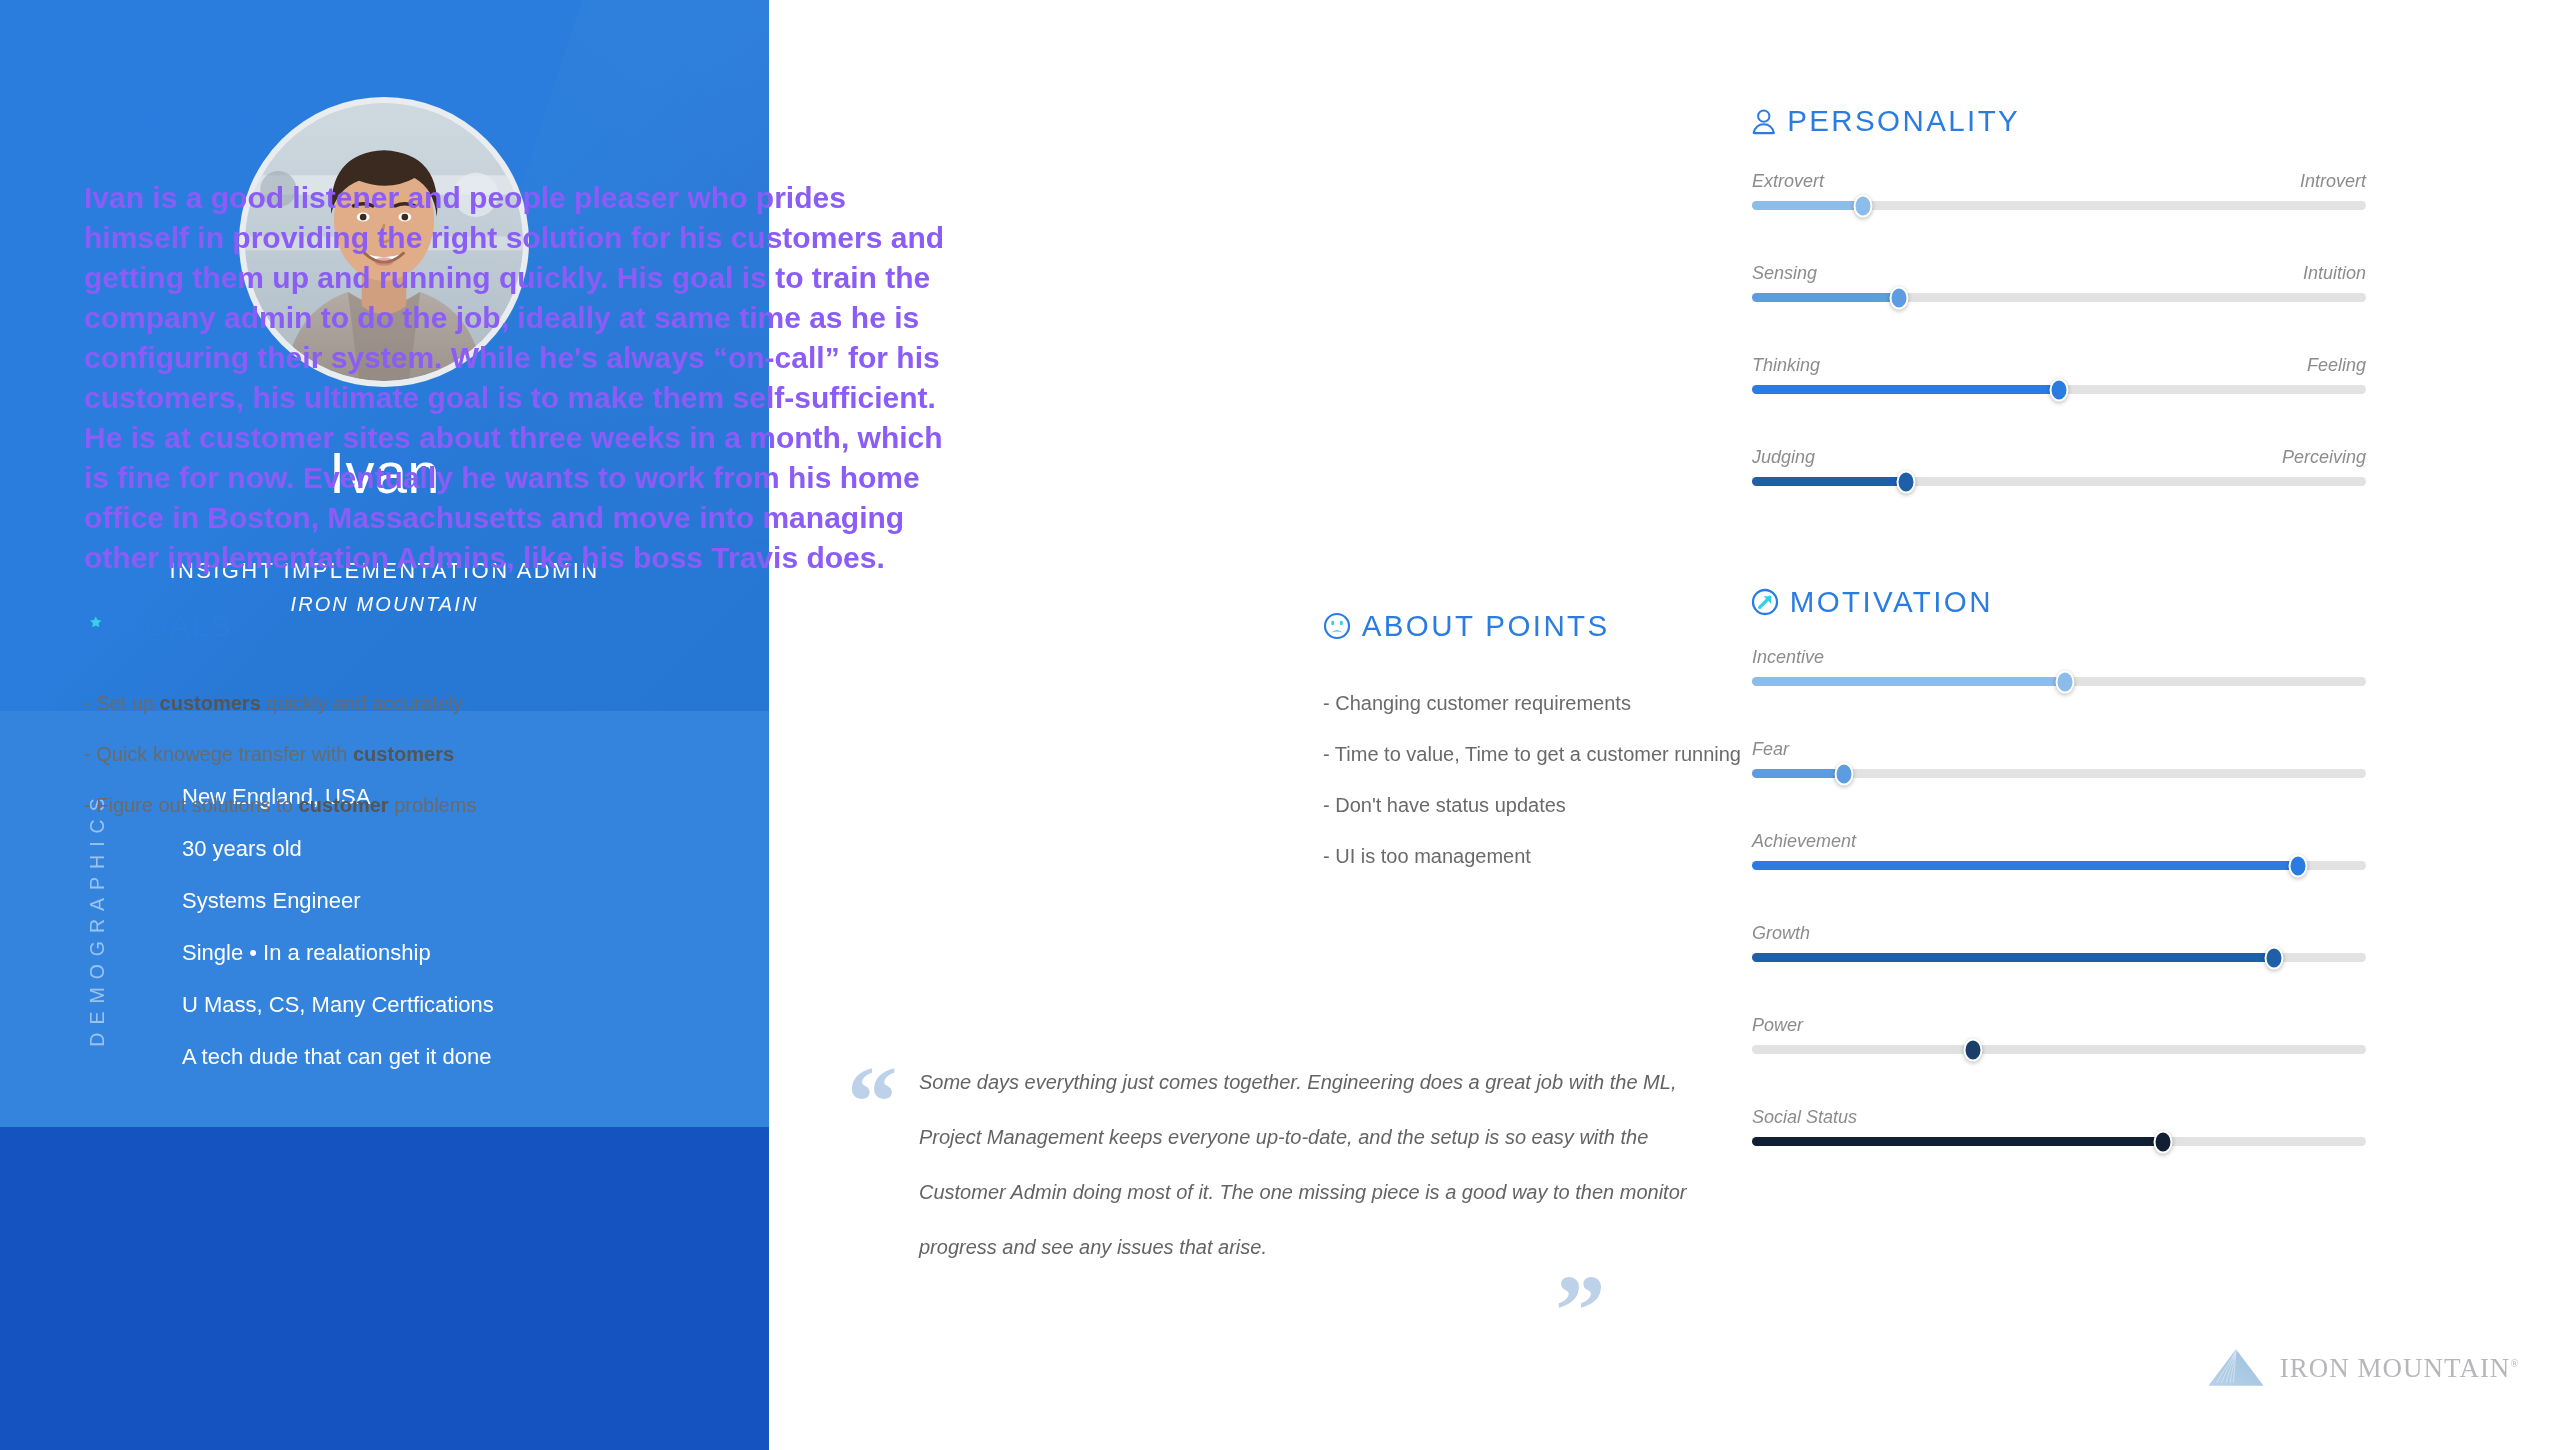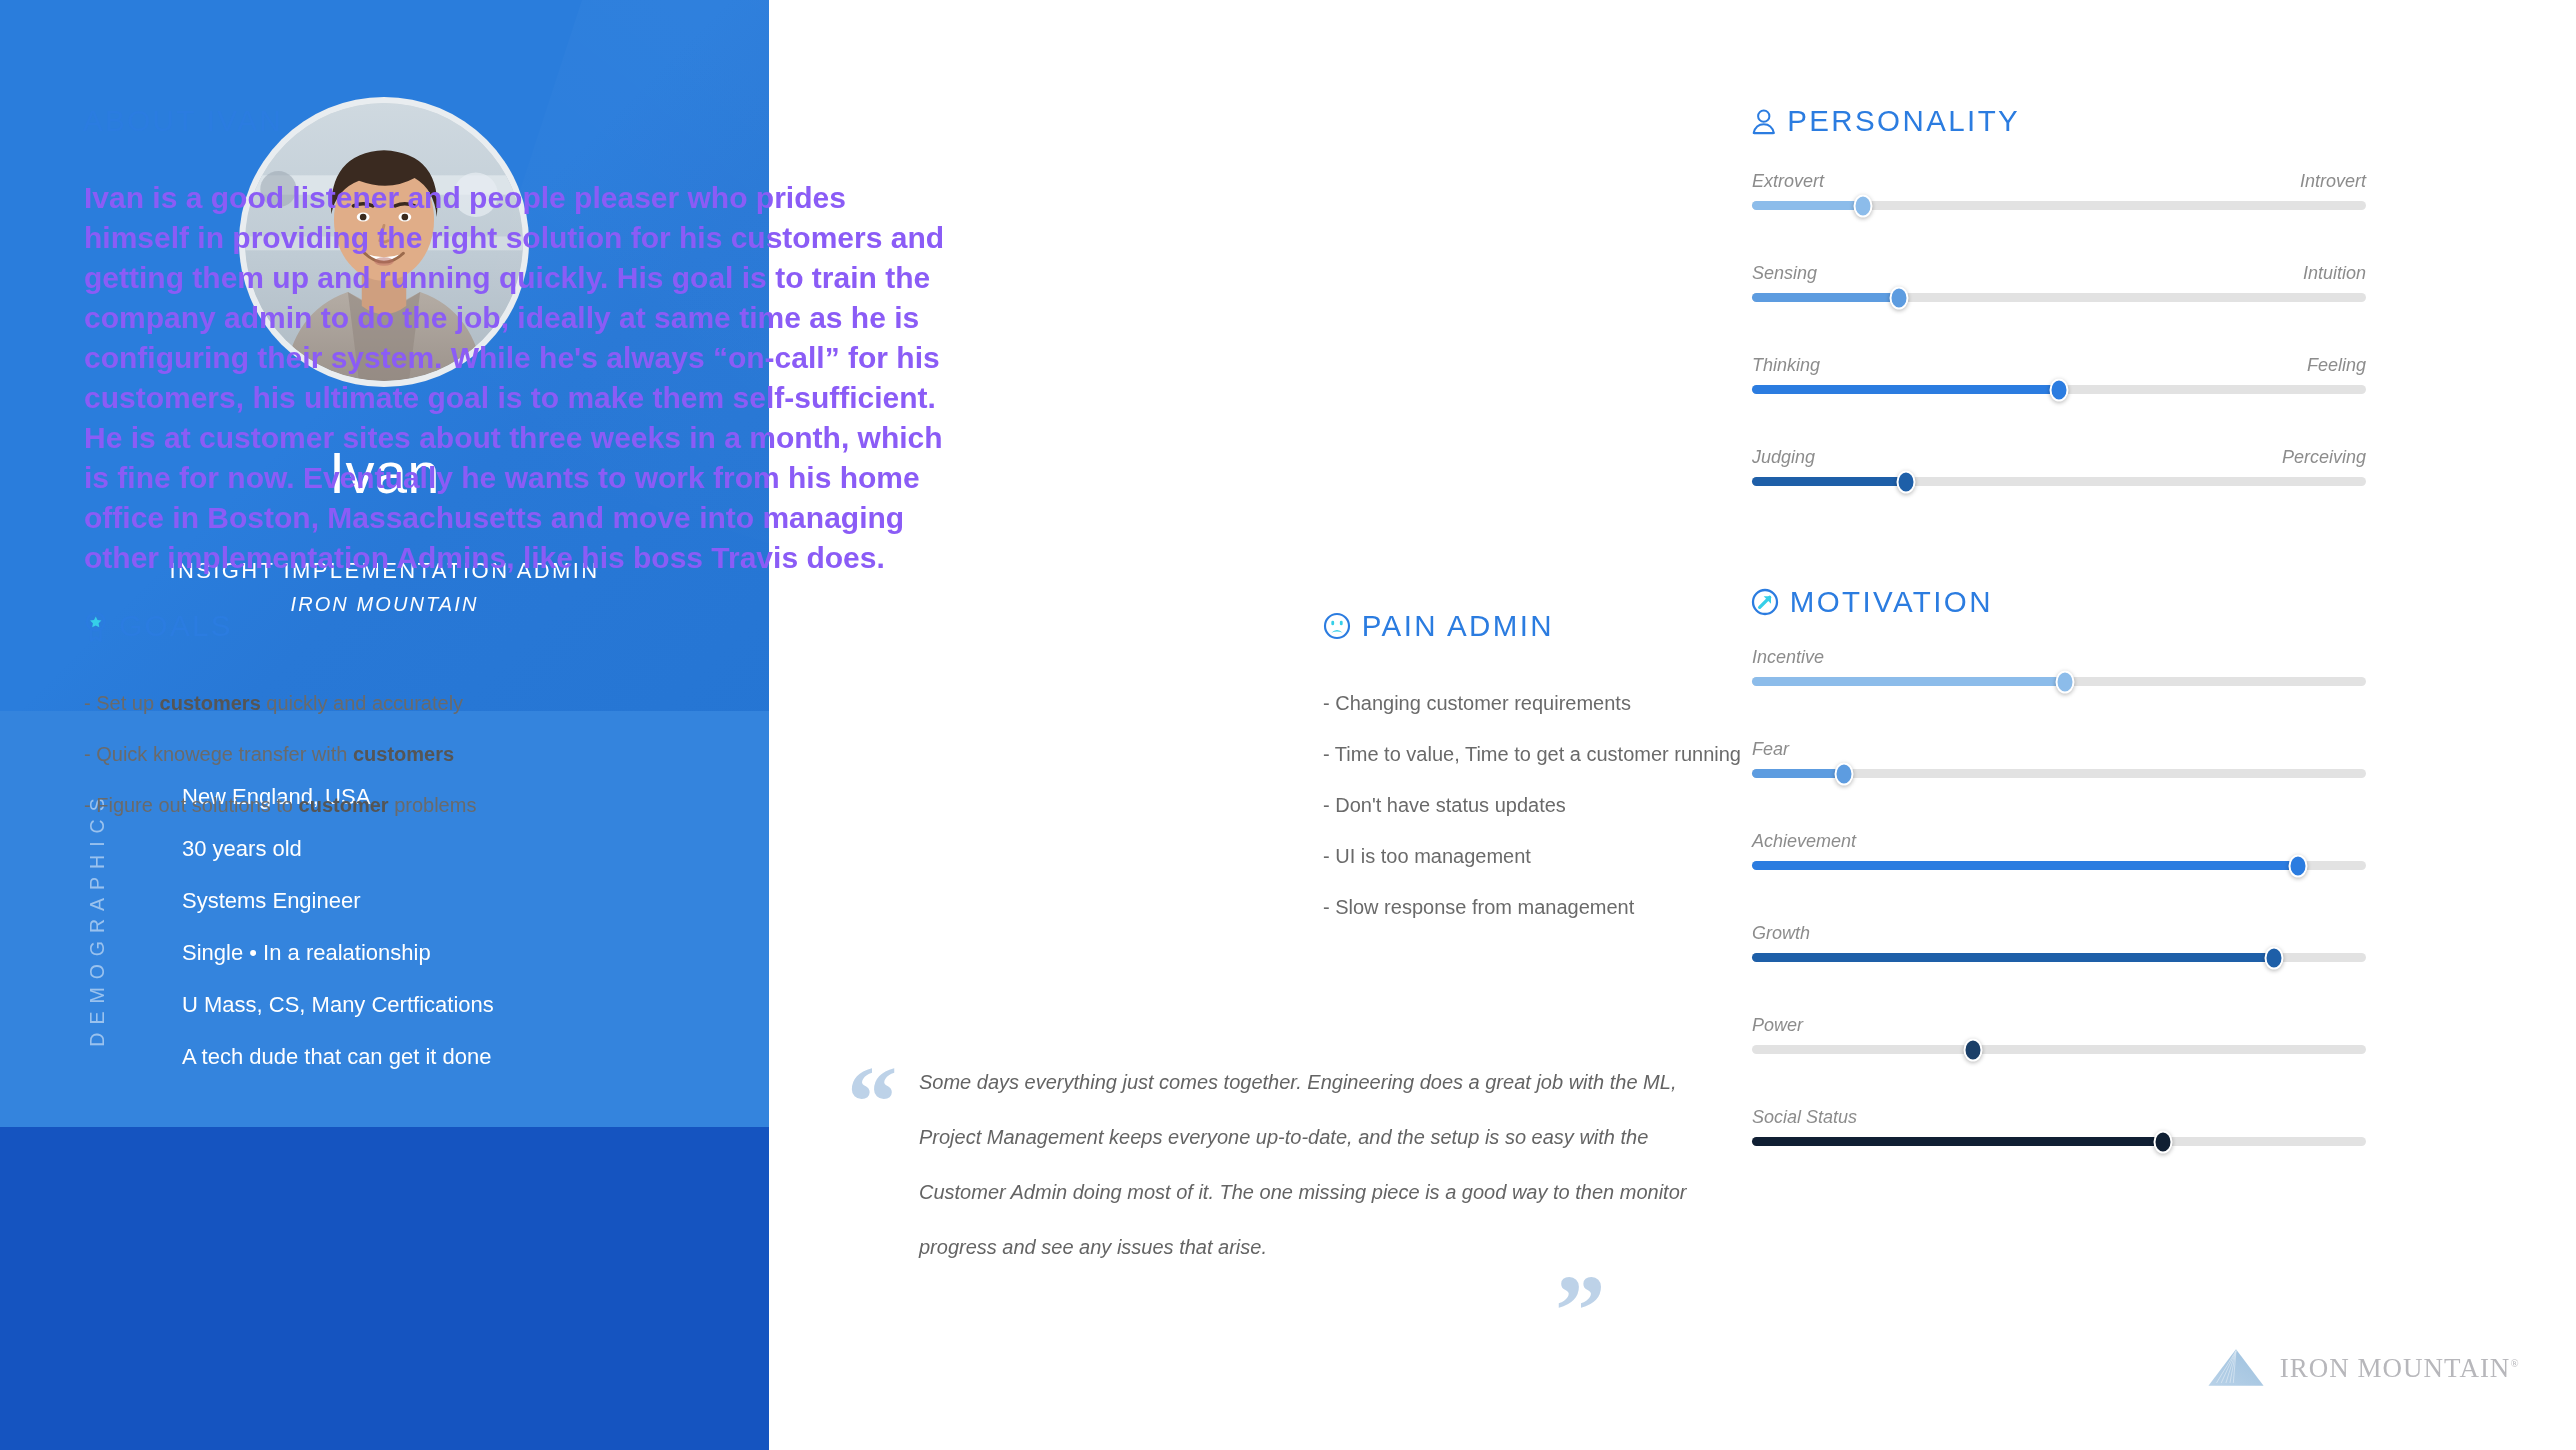--- a/index.html
+++ b/index.html
@@ -365,28 +365,27 @@
 
   <div class="sec-title" id="pain-title">
     <span class="t-ico">
       <svg width="28" height="28" viewBox="0 0 42 42" aria-hidden="true">
         <circle cx="21" cy="21" r="18" fill="none" stroke="#2b7ce0" stroke-width="3.2"></circle>
         <rect x="12.5" y="13" width="4.2" height="7" rx="2.1" fill="#36cfe8"></rect>
         <rect x="25.3" y="13" width="4.2" height="7" rx="2.1" fill="#36cfe8"></rect>
         <path d="M12.5 31 Q21 23 29.5 31 Q21 27.5 12.5 31 Z" fill="#36cfe8"></path>
       </svg>
     </span>
-    <span>PAIN ADMIN</span>
+    <span>ABOUT POINTS</span>
   </div>
   <div class="bullet-list" id="pain-list">
       <div class="bullet">- Changing customer requirements</div>
       <div class="bullet">- Time to value, Time to get a customer running</div>
       <div class="bullet">- Don't have status updates</div>
       <div class="bullet">- UI is too management</div>
-      <div class="bullet">- Slow response from management</div>
     </div>
 
   <div class="quote-mark" id="quote-open">“</div>
   <div class="quote-text">Some days everything just comes together. Engineering does a great job with the ML, Project Management keeps everyone up-to-date, and the setup is so easy with the Customer Admin doing most of it. The one missing piece is a good way to then monitor progress and see any issues that arise.</div>
   <div class="quote-mark" id="quote-close">”</div>
 
   <div class="sec-title" id="personality-title">
     <span class="t-ico">
       <svg width="25.5" height="27" viewBox="0 0 38 40" aria-hidden="true">
         <circle cx="19" cy="12" r="8.4" fill="none" stroke="#2b7ce0" stroke-width="3"></circle>

